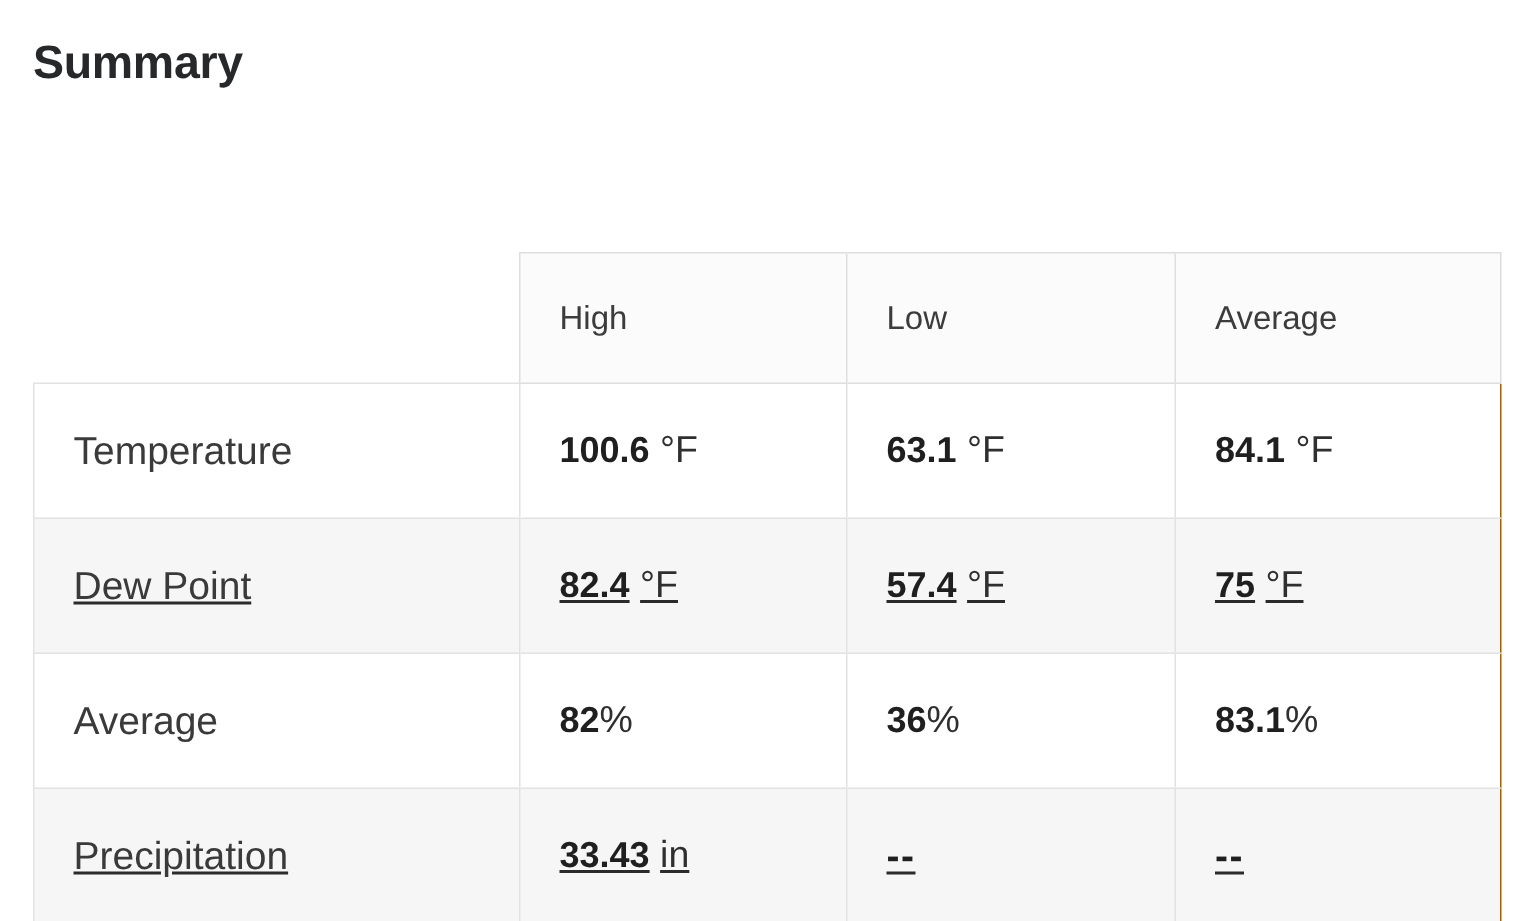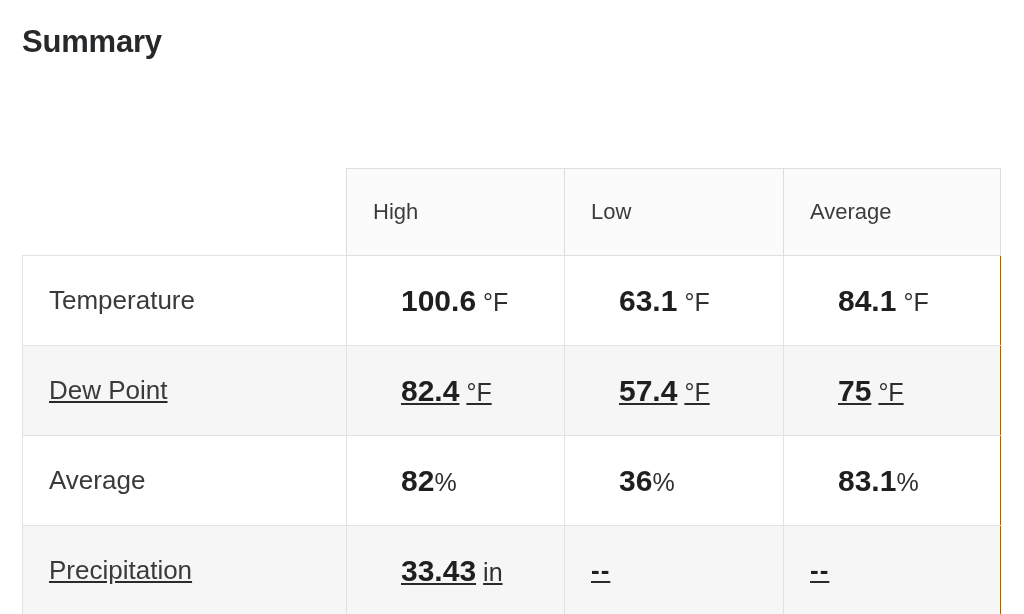--- a/index.html
+++ b/index.html
@@ -96,23 +96,22 @@
 
   .row-label {
     font-size: 26px;
     font-weight: normal;
     color: #3a3a3a;
     margin-top: 22px;
   }
 
   .val {
     font-weight: bold;
-    font-size: 30px;
+    font-size: 24px;
     color: #1f1f1f;
-    margin-left: 28px;
   }
   .unit {
     font-weight: normal;
     font-size: 25px;
     color: #2f2f2f;
   }
   .unit.spaced { margin-left: 7px; }
   .unit.tight  { margin-left: 0; }
 
   .dash {

